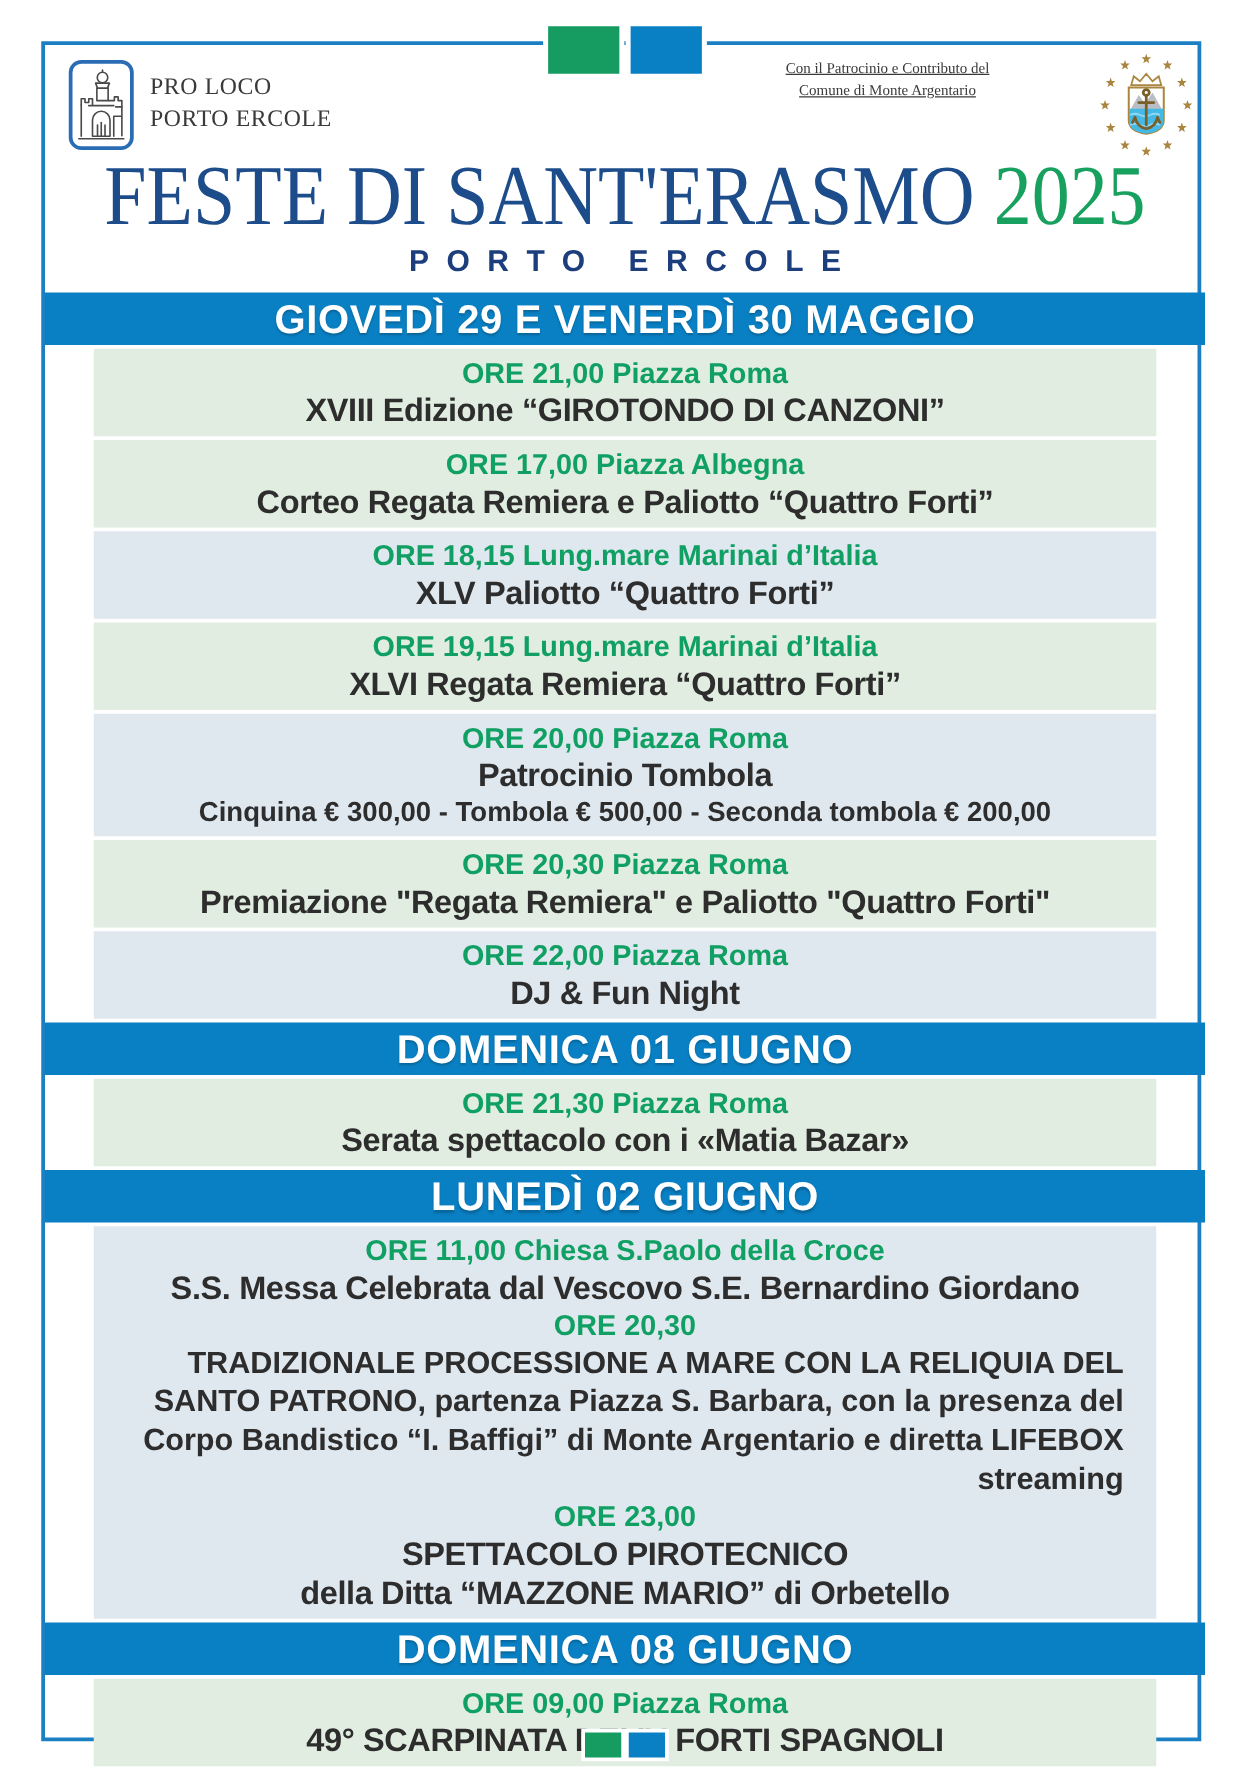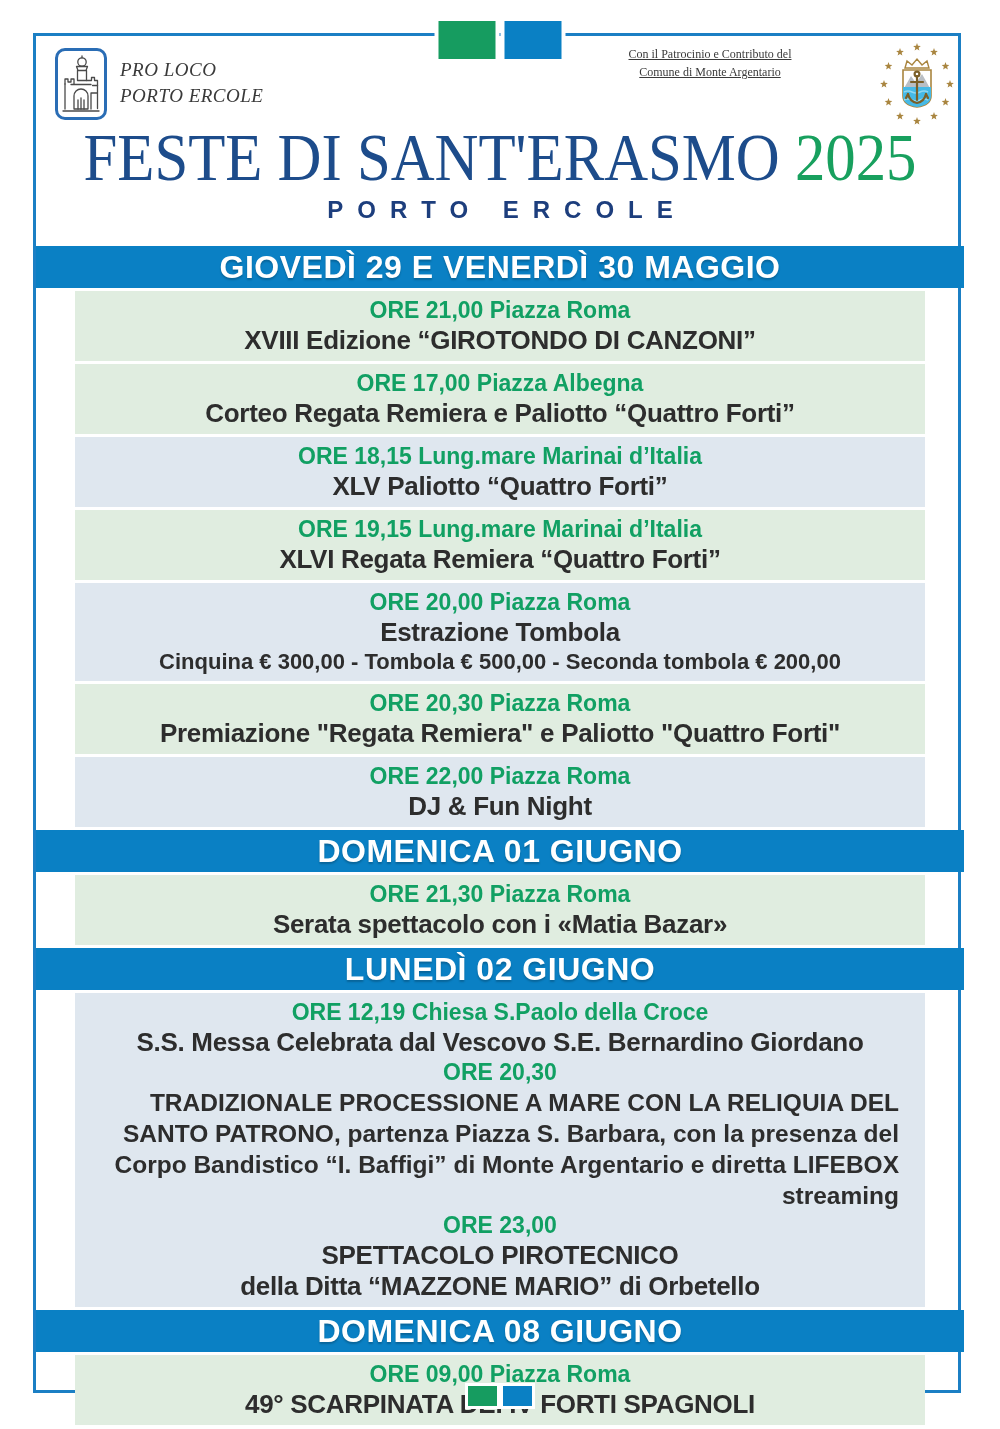--- a/index.html
+++ b/index.html
@@ -22,21 +22,21 @@
   .sq.blue{background:#0a80c4;}
   
   .logo-box{
     position:absolute;left:55px;top:48px;width:52px;height:72px;
     border:3px solid #2a6db5;border-radius:10px;box-sizing:border-box;
     background:#fff;z-index:1;display:flex;align-items:center;justify-content:center;
   }
   .prolocotext{
     position:absolute;left:120px;top:57px;z-index:1;
     font-family:"Liberation Serif", serif;font-size:19px;line-height:1.35;
-    color:#3a3a3a;letter-spacing:0.5px;font-style:italic;
+    color:#3a3a3a;letter-spacing:0.5px;
   }
   .patronage{
     position:absolute;left:545px;top:45px;width:330px;text-align:center;z-index:1;
     font-family:"Liberation Serif", serif;font-size:12px;line-height:1.5;color:#3a3a3a;text-decoration:underline;
   }
   .crest{position:absolute;left:878px;top:40px;z-index:1;}
   .title{
     position:absolute;top:122px;left:0;width:100%;text-align:center;z-index:1;margin:0;
     font-family:"Liberation Serif", serif;font-weight:normal;font-size:62px;
     color:#1d4c8b;white-space:nowrap;
@@ -48,21 +48,21 @@
     font-size:24px;font-weight:bold;color:#1d3e7d;letter-spacing:14px;padding-left:14px;
     box-sizing:border-box;
   }
   
   .schedule{position:absolute;left:36px;top:230px;width:928px;z-index:1;}
   .banner{
     background:#0a80c4;color:#ffffff;text-align:center;
     font-size:32px;line-height:42px;font-weight:bold;letter-spacing:0.5px;
     text-shadow:0 2px 2px rgba(0,0,0,0.22);margin-top:3px;
   }
-  .banner:first-child{margin-top:16px;}
+  .banner:first-child{margin-top:4px;}
   .event{
     margin:3px 39px 0 39px;padding:5px 12px;text-align:center;
   }
   .bg-green{background:#e0ede0;}
   .bg-blue{background:#dfe7ef;}
   .line{display:block;}
   .line-time{color:#11a063;font-size:23px;line-height:29px;font-weight:bold;text-align:center;}
   .line-desc{color:#2d2d2d;font-size:26px;line-height:31px;font-weight:bold;letter-spacing:-0.3px;}
   .line-small{color:#2d2d2d;font-size:22px;line-height:28px;font-weight:bold;}
   .line-desc-long{color:#2d2d2d;font-size:24.5px;line-height:31px;font-weight:bold;padding:0 14px;text-align:right;}
@@ -175,41 +175,41 @@
     <div class="event bg-blue">
       <span class="line line-time">ORE 18,15 Lung.mare Marinai d’Italia</span>
       <span class="line line-desc">XLV Paliotto “Quattro Forti”</span>
     </div>
     <div class="event bg-green">
       <span class="line line-time">ORE 19,15 Lung.mare Marinai d’Italia</span>
       <span class="line line-desc">XLVI Regata Remiera “Quattro Forti”</span>
     </div>
     <div class="event bg-blue">
       <span class="line line-time">ORE 20,00 Piazza Roma</span>
-      <span class="line line-desc">Estrazione Tombola</span>
+      <span class="line line-desc">Patrocinio Tombola</span>
       <span class="line line-small">Cinquina €  300,00 - Tombola € 500,00 - Seconda tombola  € 200,00</span>
     </div>
     <div class="event bg-green">
       <span class="line line-time">ORE 20,30 Piazza Roma</span>
       <span class="line line-desc">Premiazione "Regata Remiera" e Paliotto "Quattro Forti"</span>
     </div>
     <div class="event bg-blue">
       <span class="line line-time">ORE 22,00 Piazza Roma</span>
       <span class="line line-desc">DJ &amp; Fun Night</span>
     </div>
 
     <div class="banner">DOMENICA 01 GIUGNO</div>
     <div class="event bg-green">
       <span class="line line-time">ORE 21,30 Piazza Roma</span>
       <span class="line line-desc">Serata spettacolo con i «Matia Bazar»</span>
     </div>
 
     <div class="banner">LUNEDÌ 02 GIUGNO</div>
     <div class="event bg-blue">
-      <span class="line line-time">ORE 12,19 Chiesa S.Paolo della Croce</span>
+      <span class="line line-time">ORE 11,00 Chiesa S.Paolo della Croce</span>
       <span class="line line-desc">S.S. Messa Celebrata dal Vescovo S.E. Bernardino Giordano</span>
       <span class="line line-time">ORE 20,30</span>
       <span class="line line-desc-long">TRADIZIONALE PROCESSIONE A MARE CON LA RELIQUIA DEL SANTO PATRONO, partenza Piazza S. Barbara, con la presenza del Corpo Bandistico “I. Baffigi” di Monte Argentario e diretta LIFEBOX streaming</span>
       <span class="line line-time">ORE 23,00</span>
       <span class="line line-desc">SPETTACOLO PIROTECNICO</span>
       <span class="line line-desc">della Ditta “MAZZONE MARIO” di Orbetello</span>
     </div>
 
     <div class="banner">DOMENICA 08 GIUGNO</div>
     <div class="event bg-green">

